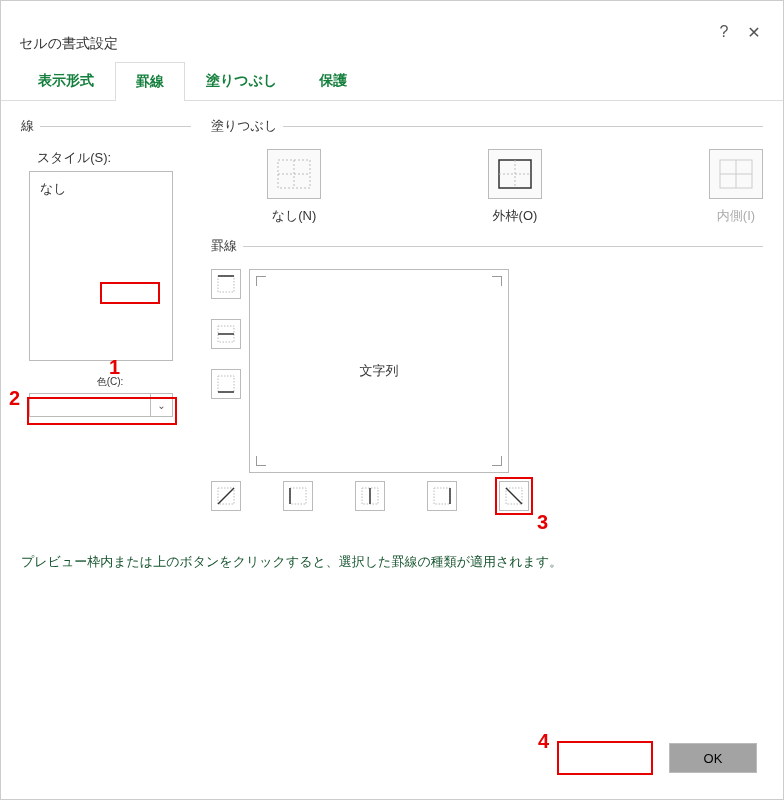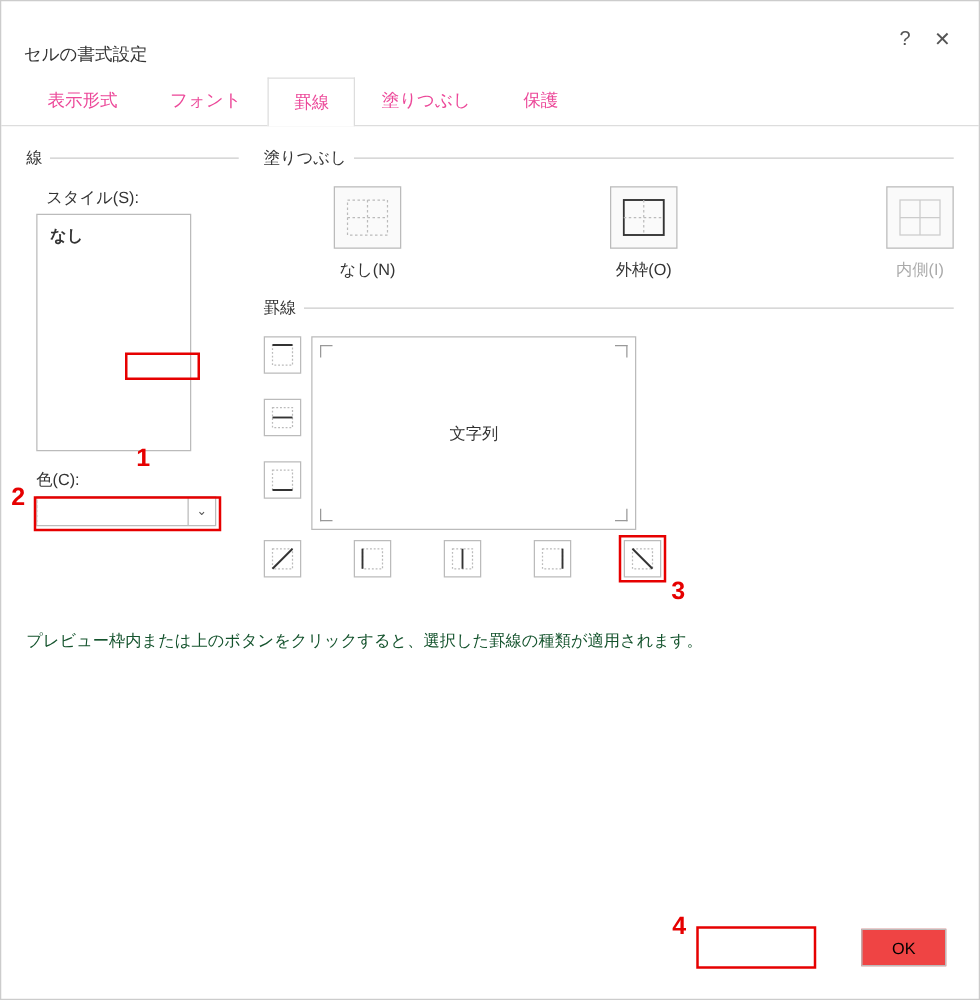--- a/index.html
+++ b/index.html
@@ -2,69 +2,68 @@
 <html><head>
 <meta charset="utf-8">
 <style>
 * { box-sizing: border-box; margin: 0; padding: 0; }
 body { font-family: "Yu Gothic UI", "Meiryo", sans-serif; font-size: 13px; color: #333; background: #f5f5f5; }
 .dialog { width: 784px; height: 800px; background: #fff; border: 1px solid #ccc; display: flex; flex-direction: column; }
 .titlebar { display: flex; align-items: center; padding: 10px 14px 8px 18px; }
 .titlebar .title { flex: 1; font-size: 14px; margin-top: 24px; }
 .titlebar .ico { width: 30px; text-align: center; font-size: 16px; color: #555; cursor: pointer; }
 .tabs { display: flex; padding: 0 16px; border-bottom: 1px solid #ddd; }
-.tab { padding: 10px 20px; font-size: 14px; color: #ec4899; cursor: pointer; border: 1px solid transparent; border-bottom: none; }
+.tab { padding: 10px 20px; font-size: 14px; color: #15803d; cursor: pointer; border: 1px solid transparent; border-bottom: none; font-weight: bold; }
 .tab.active { border-color: #ddd; background: #fff; position: relative; top: 1px; }
 .content { flex: 1; padding: 16px 20px; position: relative; }
 .row { display: flex; gap: 20px; }
 .col-left { width: 170px; }
 .col-right { flex: 1; }
 fieldset.group { border: none; border-top: 1px solid #ccc; padding: 8px 0 0 0; margin-bottom: 12px; }
 fieldset.group > legend { padding: 0 6px 0 0; font-size: 13px; color: #333; }
 .style-label { margin: 6px 0 4px 16px; font-size: 13px; }
-.style-box { margin-left: 8px; width: 124px; height: 190px; border: 1px solid #bbb; background: #fff; padding: 8px 10px; font-size: 13px; position: relative; font-weight: bold; }
-.color-label { margin: 14px 0 4px 8px; font-size: 13px; }
+.style-box { margin-left: 8px; width: 144px; height: 190px; border: 1px solid #bbb; background: #fff; padding: 8px 10px; font-size: 13px; position: relative; }
+.color-label { margin: 14px 0 4px 8px; font-size: 10px; text-align: center; }
 .color-select { margin-left: 8px; width: 144px; height: 24px; border: 1px solid #bbb; display: flex; align-items: center; position: relative; }
 .color-swatch { flex: 1; height: 100%; background: repeating-linear-gradient(0deg, #fff, #fff 2px, transparent 2px, transparent 4px); }
 .color-chev { width: 22px; height: 100%; border-left: 1px solid #bbb; display:flex; align-items:center; justify-content:center; font-size:10px; color:#555; }
 .presets { display: flex; gap: 28px; padding: 6px 0 0 56px; justify-content: space-between; }
 .preset { display: flex; flex-direction: column; align-items: center; gap: 8px; }
 .preset-btn { width: 54px; height: 50px; border: 1px solid #bbb; background: #fafafa; display:flex; align-items:center; justify-content:center; cursor:pointer; }
 .preset-label { font-size: 13px; }
 .preset-label.disabled { color: #aaa; }
 .border-area { display: flex; gap: 8px; padding-top: 6px; }
 .side-buttons { display: flex; flex-direction: column; gap: 20px; }
 .bbtn { width: 30px; height: 30px; border: 1px solid #bbb; background: #fff; display:flex; align-items:center; justify-content:center; cursor:pointer; }
-.preview { width: 260px; height: 155px; border: 1px solid #bbb; background: #fff; display:flex; align-items:center; justify-content:center; position: relative; font-size: 13px; }
+.preview { width: 260px; height: 204px; border: 1px solid #bbb; background: #fff; display:flex; align-items:center; justify-content:center; position: relative; font-size: 13px; }
 .preview .corner { position: absolute; width: 10px; height: 10px; }
 .preview .corner.tl { top: 6px; left: 6px; border-top: 1px solid #999; border-left: 1px solid #999; }
 .preview .corner.tr { top: 6px; right: 6px; border-top: 1px solid #999; border-right: 1px solid #999; }
 .preview .corner.bl { bottom: 6px; left: 6px; border-bottom: 1px solid #999; border-left: 1px solid #999; }
 .preview .corner.br { bottom: 6px; right: 6px; border-bottom: 1px solid #999; border-right: 1px solid #999; }
 .bottom-buttons { display: flex; gap: 42px; margin-top: 8px; margin-left: 0; }
 .hint { margin-top: 30px; font-size: 13px; color: #14532d; }
 .footer { display:flex; justify-content: flex-end; gap: 14px; padding: 16px 26px 26px 0; }
-.btn { width: 68px; height: 30px; border: 1px solid #bbb; background: #ef4444; font-size: 13px; cursor:pointer; }
+.btn { width: 88px; height: 30px; border: 1px solid #bbb; background: #a3a3a3; font-size: 13px; cursor:pointer; }
 
 .anno { position: absolute; border: 2px solid #e60000; pointer-events: none; }
 .anno-num { position: absolute; color: #e60000; font-weight: bold; font-size: 20px; pointer-events: none; }
 </style>
 </head>
 <body>
 
 <div class="dialog">
   <div class="titlebar">
     <div class="title">セルの書式設定</div>
     <div class="ico">?</div>
     <div class="ico">✕</div>
   </div>
 
   <div class="tabs">
     <div class="tab">表示形式</div>
-    <div class="tab">フォント</div>
     <div class="tab active">罫線</div>
     <div class="tab">塗りつぶし</div>
     <div class="tab">保護</div>
   </div>
 
   <div class="content">
     <div class="row">
 
       <div class="col-left">
         <fieldset class="group">

